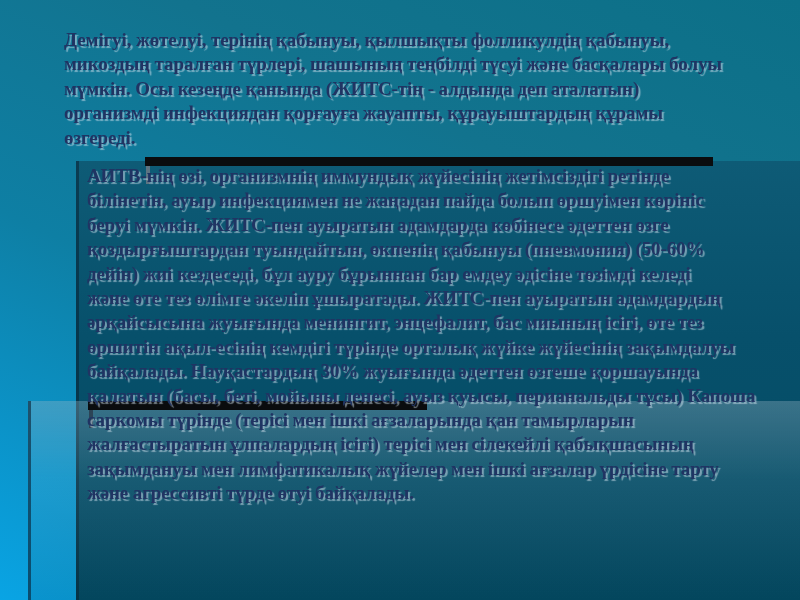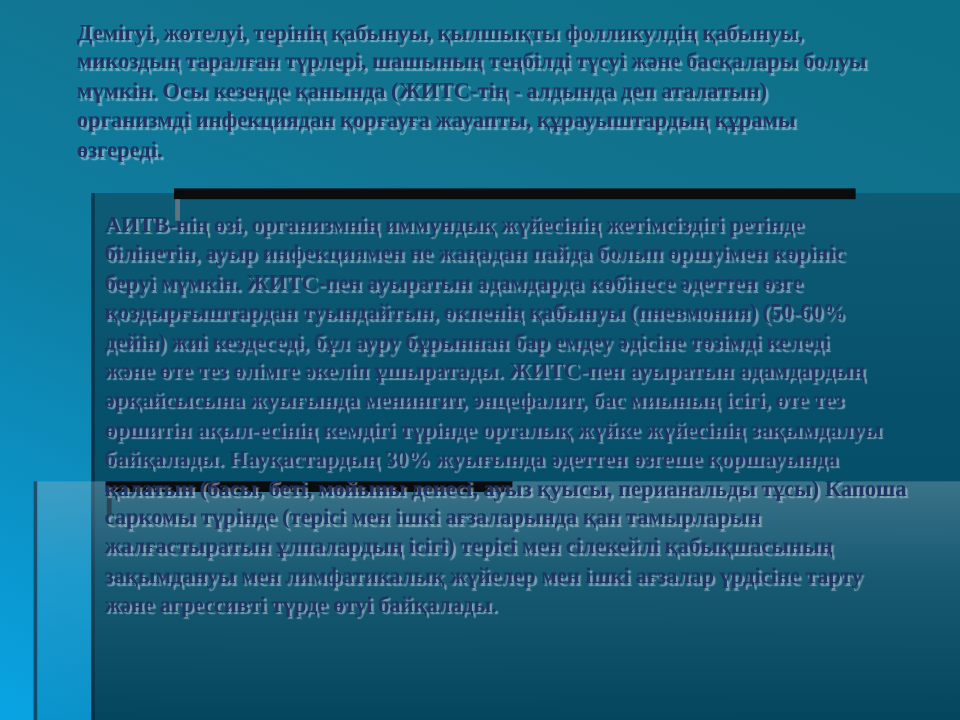--- a/index.html
+++ b/index.html
@@ -39,22 +39,22 @@
   .body-text{
     position:absolute;
     font-weight:700;
     font-size:19px;
     line-height:24.4px;
     letter-spacing:-0.1px;
     color:#203463;
     text-shadow:2px 2px 1px rgba(205,222,235,0.55);
     white-space:pre;
   }
-  .para1{left:64px;top:16px;}
-  .para2{left:87px;top:176px;}
+  .para1{left:64px;top:28px;}
+  .para2{left:87px;top:164px;}
 </style>
 </head>
 <body>
 
 <div class="slide">
 
   <div class="panel-upper"></div>
 
   <div class="panel-lower"></div>
 

